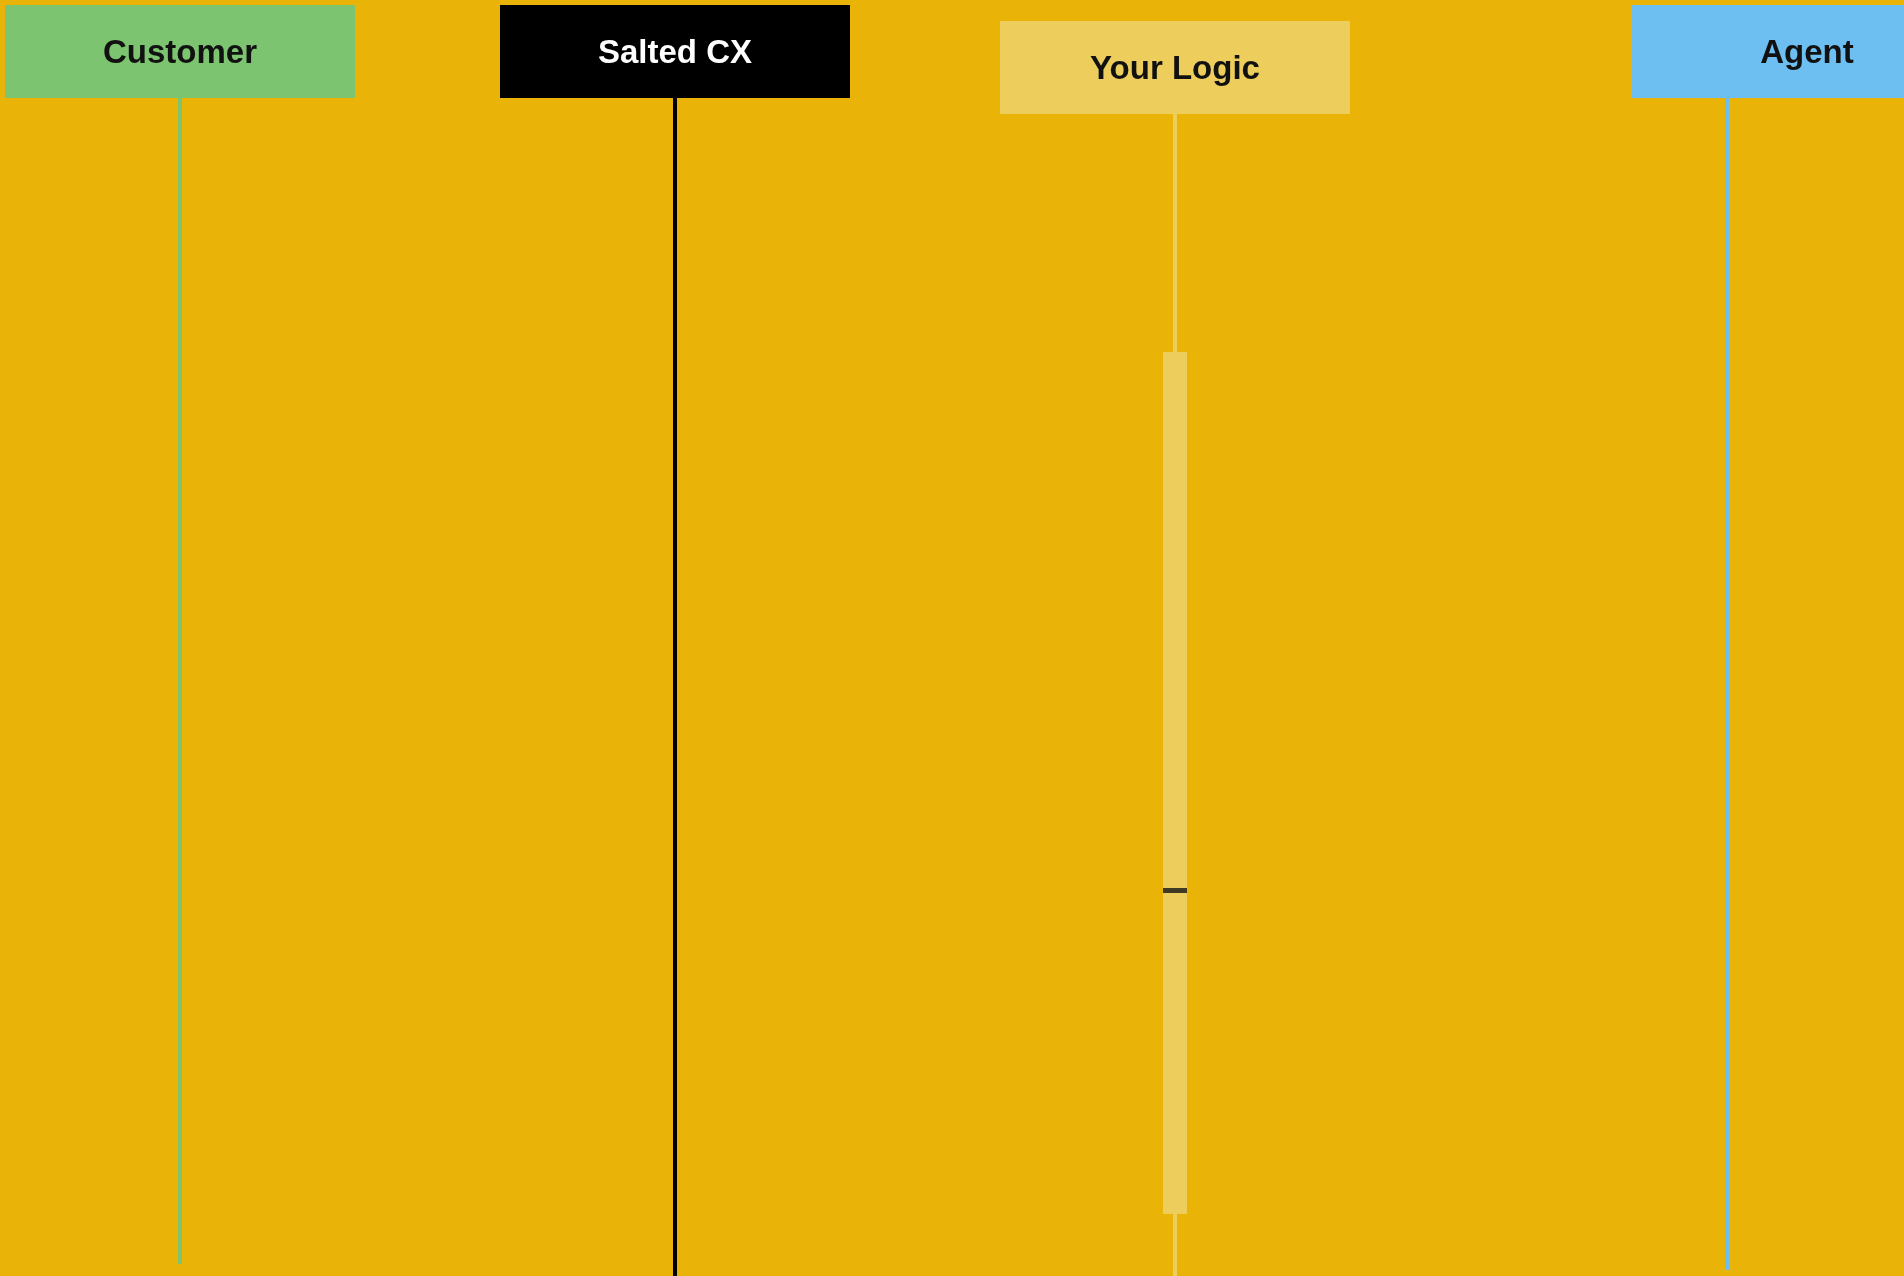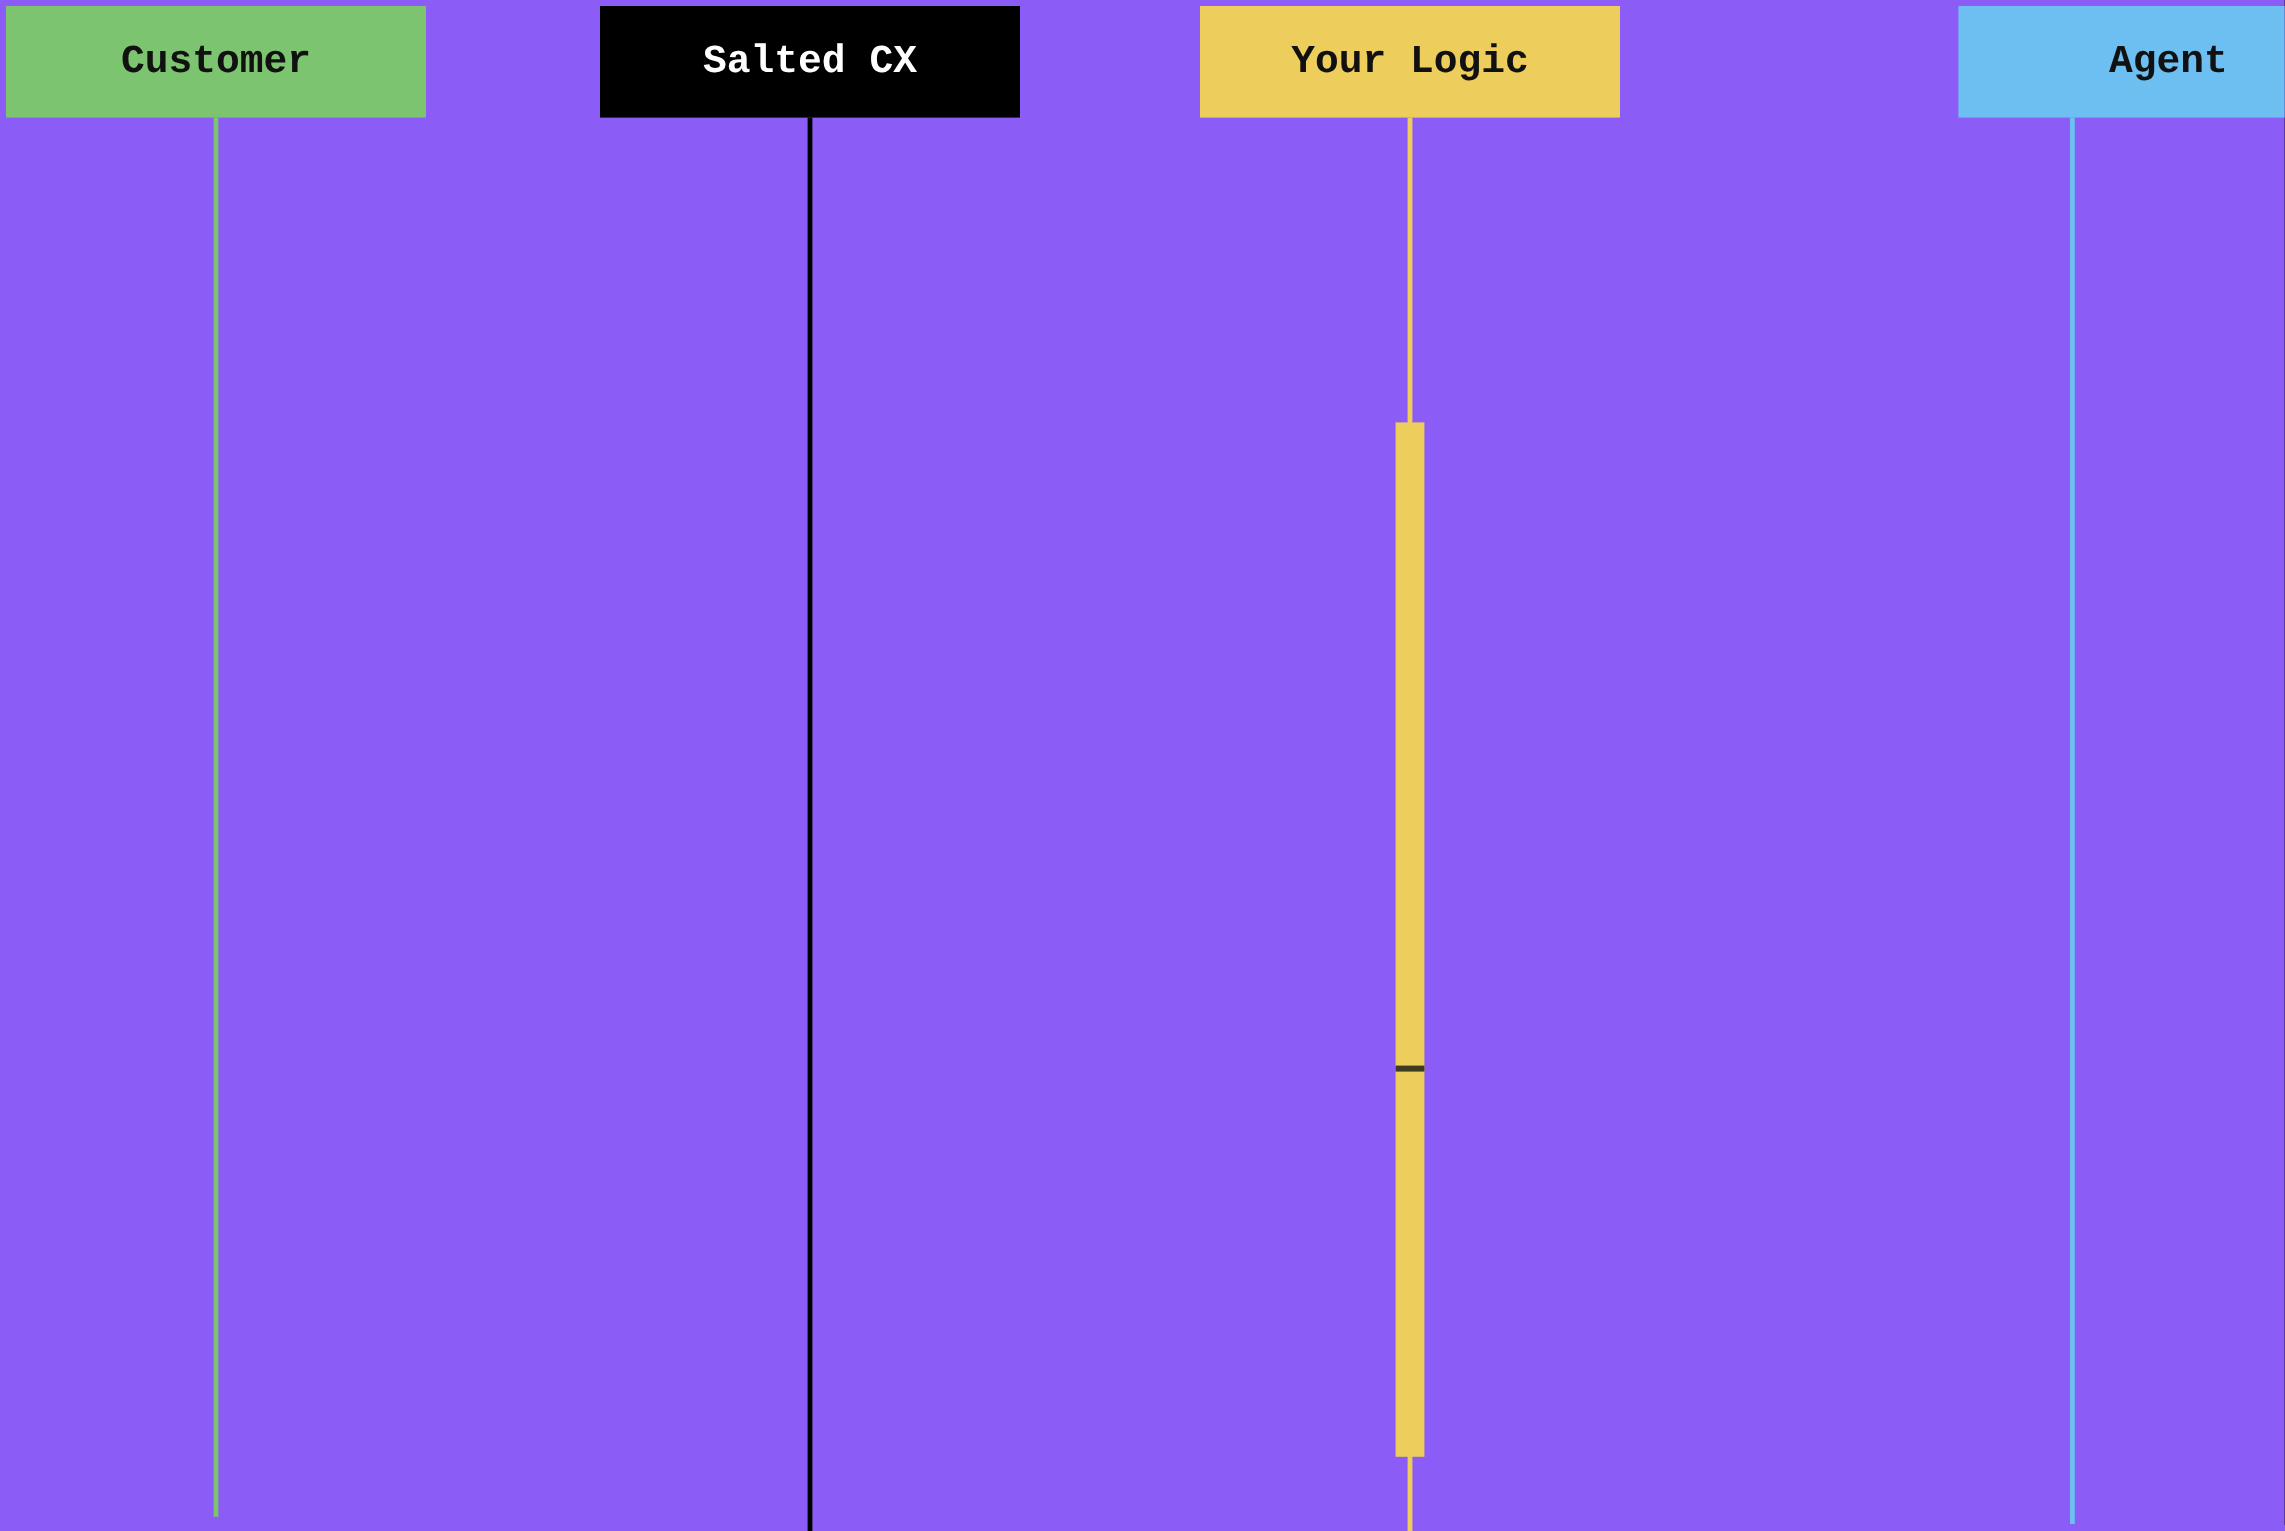--- a/index.html
+++ b/index.html
@@ -4,23 +4,23 @@
 <style>
   html, body {
     margin: 0;
     padding: 0;
     background: #000000;
   }
   .canvas {
     position: relative;
     width: 1904px;
     height: 1276px;
-    background: #8b5cf6;
+    background: #eab308;
     overflow: hidden;
-    font-family: Liberation Mono, monospace;
+    font-family: Liberation Sans, sans-serif;
   }
 
   
   .actor-box {
     position: absolute;
     top: 5px;
     width: 350px;
     height: 93px;
     display: flex;
     align-items: center;
@@ -67,21 +67,21 @@
 <div class="canvas">
 
   <div class="actor-box pos-0" style="background: rgb(124, 196, 111); color: rgb(17, 17, 17);">
     <span>Customer</span>
   </div>
 
   <div class="actor-box pos-1" style="background: rgb(0, 0, 0); color: rgb(255, 255, 255);">
     <span>Salted CX</span>
   </div>
 
-  <div class="actor-box pos-2" style="background: rgb(237, 206, 92); color: rgb(17, 17, 17);">
+  <div class="actor-box pos-2" style="background: rgb(237, 206, 92); color: rgb(17, 17, 17); margin-top: 16px;">
     <span>Your Logic</span>
   </div>
 
   <div class="actor-box pos-3" style="background: rgb(108, 191, 240); color: rgb(17, 17, 17);">
     <span>Agent</span>
   </div>
 
   <div class="lifeline pos-0" style="background: rgb(124, 196, 111);"></div>
 
   <div class="lifeline pos-1" style="background: rgb(0, 0, 0);"></div>

